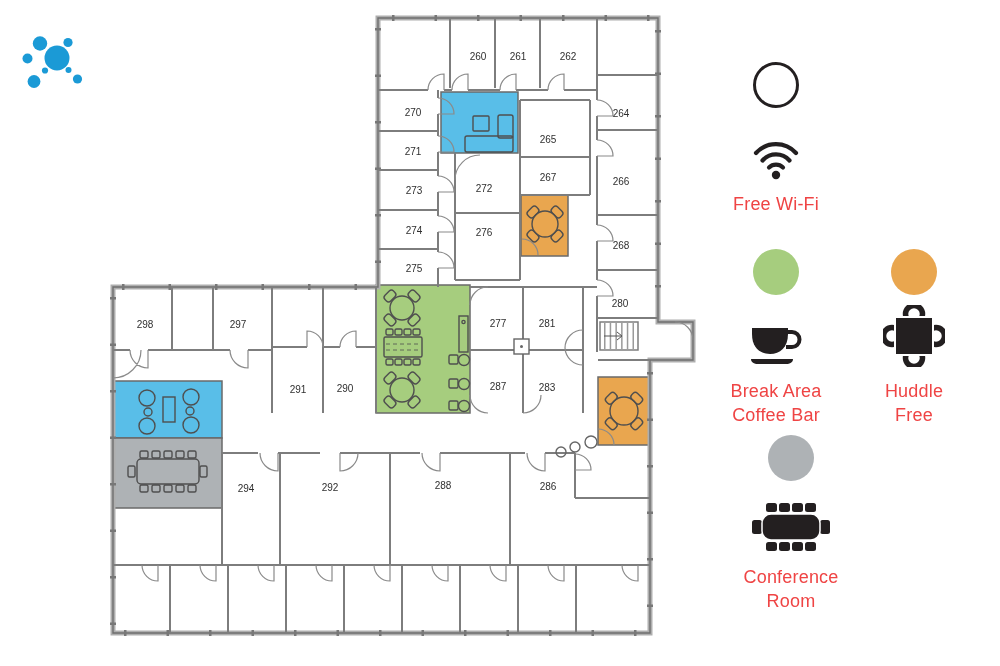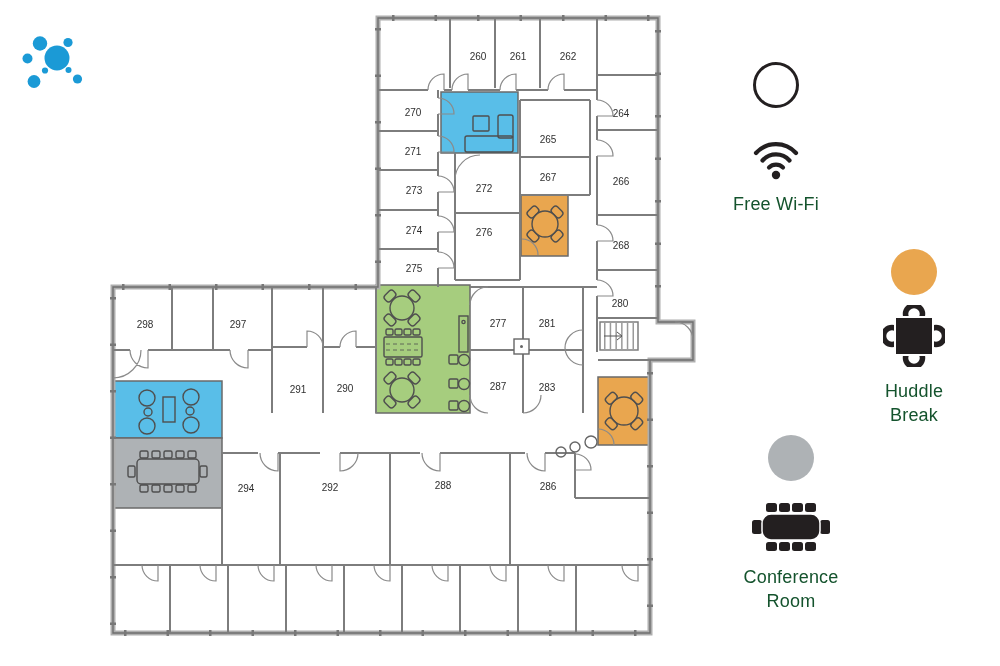--- a/index.html
+++ b/index.html
@@ -4,21 +4,21 @@
 <style>
   html,body{margin:0;padding:0;background:#ffffff;}
   body{font-family:"Liberation Sans",sans-serif;}
   .stage{position:relative;width:1000px;height:646px;background:#fff;overflow:hidden;}
   .logo{position:absolute;left:4px;top:10px;}
   .plan-svg{position:absolute;left:0;top:0;}
   .room-label{font:10px "Liberation Sans",sans-serif;fill:#2f2f2f;text-anchor:middle;}
   .legend-item{position:absolute;width:164px;display:flex;flex-direction:column;align-items:center;}
   .legend-swatch{width:46px;height:46px;border-radius:50%;box-sizing:border-box;}
   .legend-icon-wrap{height:52px;margin-top:20px;display:flex;align-items:flex-end;justify-content:center;}
-  .legend-label{margin-top:12px;font-size:18px;line-height:24px;color:#14532d;text-align:center;white-space:pre-line;letter-spacing:.2px;}
+  .legend-label{margin-top:12px;font-size:18px;line-height:24px;color:#ef4444;text-align:center;white-space:pre-line;letter-spacing:.2px;}
 </style>
 </head>
 <body>
 
 <div class="stage">
 
   <svg class="logo" width="95" height="95" viewBox="0 0 95 95">
     <g fill="#1b9ad6">
       <circle cx="53" cy="48" r="12.5"></circle>
       <circle cx="36" cy="33.5" r="7.2"></circle>
@@ -269,36 +269,48 @@
           <path d="M10.5,24.5 A18,18 0 0 1 37.5,24.5"></path>
           <path d="M17,31.5 A10,10 0 0 1 31,31.5"></path>
         </g>
         <circle cx="24" cy="39" r="4.2" fill="#231f20"></circle>
       </svg>
     </div>
     <div class="legend-label">Free Wi-Fi</div>
   </div>
 
 
+  <div class="legend-item" style="left:694px;top:249px">
+    <div class="legend-swatch" style="background: rgb(166, 205, 126);"></div>
+    <div class="legend-icon-wrap">
+      <svg width="54" height="40" viewBox="0 0 54 40">
+        <path d="M3,1 h36 v6 c0,13.5 -8,20 -18,20 c-10,0 -18,-6.5 -18,-20 z" fill="#231f20"></path>
+        <path d="M39,5 h4 a7.5,7.5 0 0 1 0,15 h-6" fill="none" stroke="#231f20" stroke-width="4"></path>
+        <path d="M2,32 h42 c0,3.2 -3,5 -7,5 h-28 c-4,0 -7,-1.8 -7,-5 z" fill="#231f20"></path>
+      </svg>
+    </div>
+    <div class="legend-label">Break Area
+Coffee Bar</div>
+  </div>
 
   <div class="legend-item" style="left:832px;top:249px">
     <div class="legend-swatch" style="background: rgb(233, 166, 79);"></div>
     <div class="legend-icon-wrap">
       <svg width="62" height="62" viewBox="0 0 62 62">
         <g fill="none" stroke="#231f20" stroke-width="5.5">
           <circle cx="31" cy="9" r="8.5"></circle>
             <circle cx="31" cy="53" r="8.5"></circle>
           <circle cx="9" cy="31" r="8.5"></circle>
             <circle cx="53" cy="31" r="8.5"></circle>
         </g>
         <rect x="12" y="12" width="38" height="38" fill="#231f20" stroke="#ffffff" stroke-width="2"></rect>
       </svg>
     </div>
     <div class="legend-label">Huddle
-Break</div>
+Free</div>
   </div>
 
   <div class="legend-item" style="left:709px;top:435px">
     <div class="legend-swatch" style="background: rgb(174, 178, 181);"></div>
     <div class="legend-icon-wrap">
       <svg width="82" height="52" viewBox="0 0 82 52">
         <g fill="#231f20">
           <rect x="16" y="2" width="11" height="9" rx="2.5"></rect>
             <rect x="29" y="2" width="11" height="9" rx="2.5"></rect>
           <rect x="42" y="2" width="11" height="9" rx="2.5"></rect>

